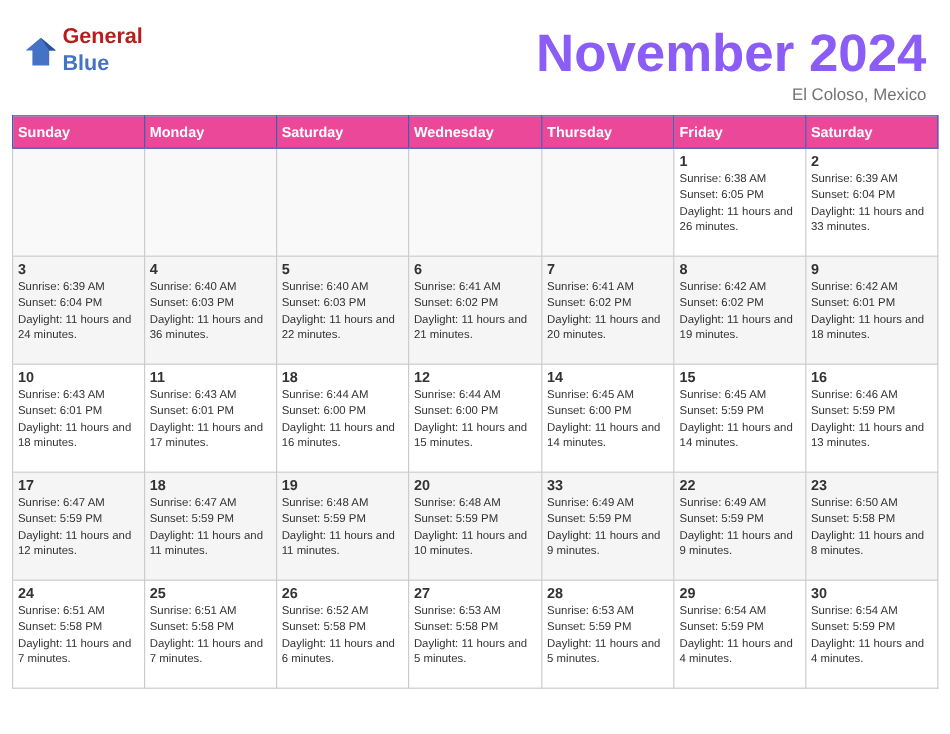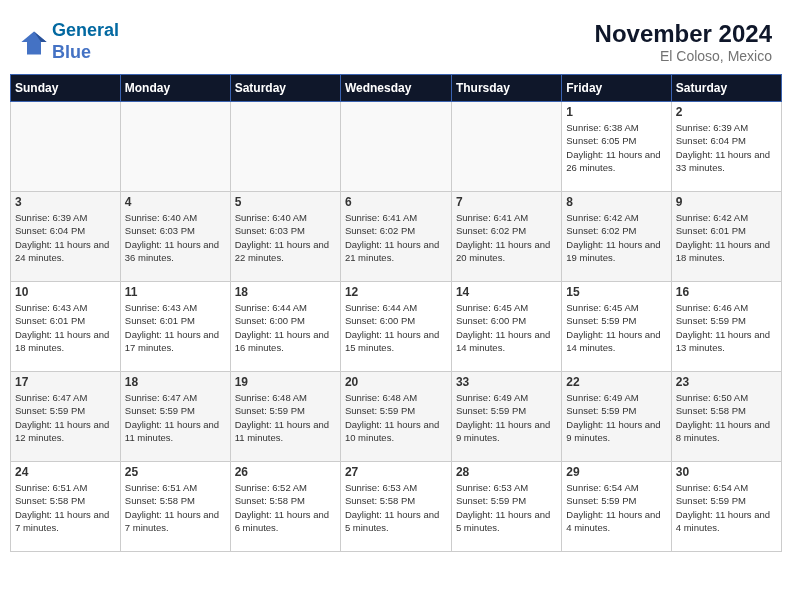--- a/index.html
+++ b/index.html
@@ -20,46 +20,46 @@
       display: flex;
       align-items: center;
     }
     .logo-text {
       font-size: 18px;
       font-weight: bold;
       color: #333;
       line-height: 1.2;
     }
     .logo-text span {
-      color: #0369a1;
+      color: #b91c1c;
     }
     .logo-icon {
       width: 28px;
       height: 28px;
       margin-right: 4px;
     }
     .title-section {
       text-align: right;
     }
     .month-title {
-      font-size: 24px;
+      font-size: 44px;
       font-weight: bold;
-      color: #0f172a;
+      color: #8b5cf6;
     }
     .location {
       font-size: 14px;
       color: #737373;
     }
     .calendar {
       width: 100%;
       border-collapse: collapse;
       margin-top: 5px;
     }
     .calendar th {
-      background: #0f172a;
+      background: #ec4899;
       color: #fff;
       font-size: 12px;
       font-weight: bold;
       padding: 6px 4px;
       text-align: left;
       border: 1px solid #3a62b0;
     }
     .calendar td {
       border: 1px solid #ccc;
       vertical-align: top;

